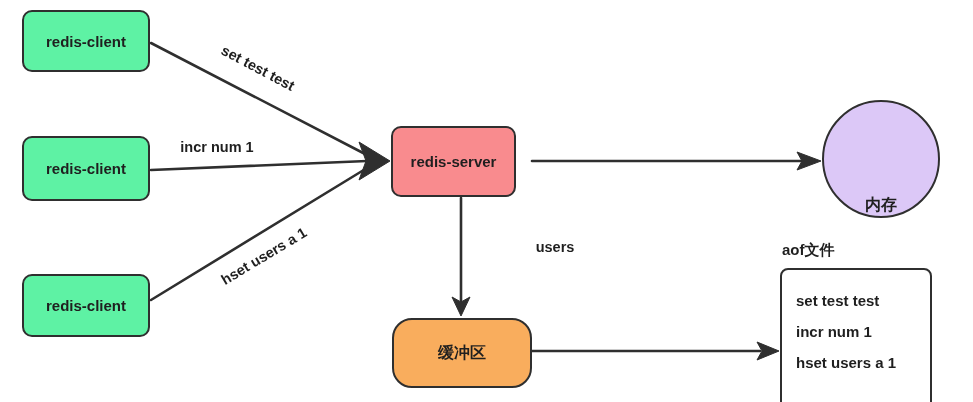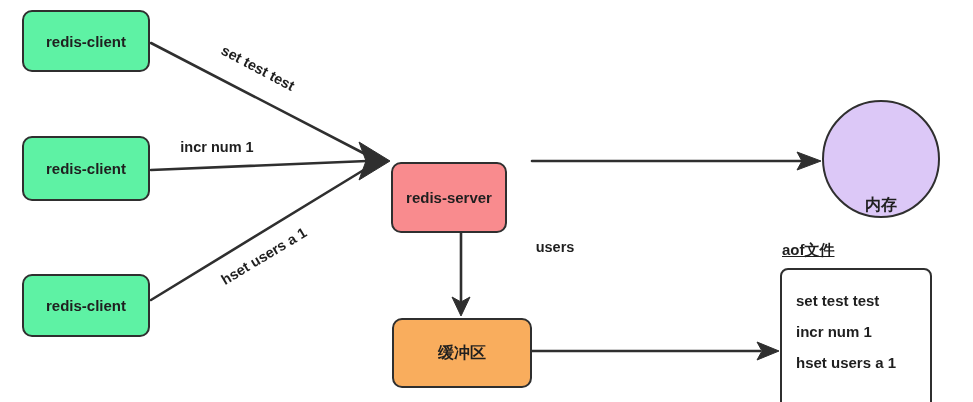--- a/index.html
+++ b/index.html
@@ -28,21 +28,21 @@
     border:2.5px solid var(--stroke);
     border-radius:10px;
     display:flex;align-items:center;justify-content:center;
     color:var(--text);
     font-weight:700;
     font-size:15px;
     box-sizing:border-box;
   }
   .node.green{background:var(--client-fill);}
   .node.red{background:var(--server-fill);}
-  .node.orange{background:var(--buffer-fill);font-size:16px;}
+  .node.orange{background:var(--buffer-fill);font-size:16px;border-radius:20px;}
   .node.circle{background:var(--memory-fill);border-radius:50%;font-size:16px;}
   .aof-box{
     position:absolute;
     background:var(--aof-fill);
     border:2.5px solid var(--stroke);
     border-radius:8px;
     box-sizing:border-box;
     color:var(--text);
     font-weight:700;
     font-size:15px;
@@ -90,33 +90,33 @@
   </div>
 
   <div class="node green" style="left:22px;top:136px;width:128px;height:65px;">
     <span>redis-client</span>
   </div>
 
   <div class="node green" style="left:22px;top:274px;width:128px;height:63px;">
     <span>redis-client</span>
   </div>
 
-  <div class="node red" style="left:391px;top:126px;width:116px;height:71px;margin-top:36px;">
+  <div class="node red" style="left:391px;top:126px;width:125px;height:71px;">
     <span>redis-server</span>
   </div>
 
   <div class="node circle" style="left:822px;top:100px;width:118px;height:118px;align-items:flex-end;">
     <span>内存</span>
   </div>
 
   <div class="node orange" style="left:392px;top:318px;width:140px;height:70px;">
     <span>缓冲区</span>
   </div>
 
-  <div class="aof-title" style="left:782px;top:241px;text-decoration:underline;">aof文件</div>
+  <div class="aof-title" style="left:782px;top:241px;">aof文件</div>
 
   <div class="aof-box" style="left:780px;top:268px;width:152px;height:150px;">
     <div>set test test</div>
     <div>incr num 1</div>
     <div>hset users a 1</div>
   </div>
 
   <div class="edge-label" style="left:193px;top:60px;width:130px;transform:rotate(28deg);">set test test</div>
 
   <div class="edge-label" style="left:157px;top:139px;width:120px;">incr num 1</div>

